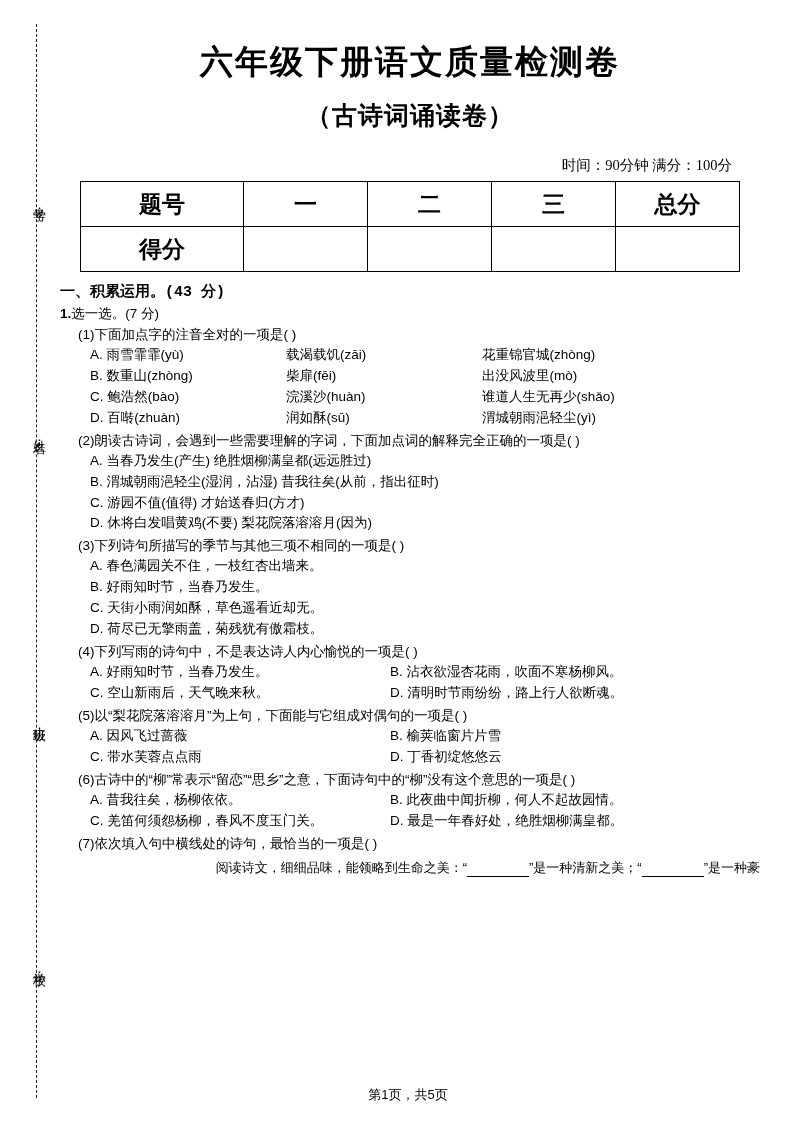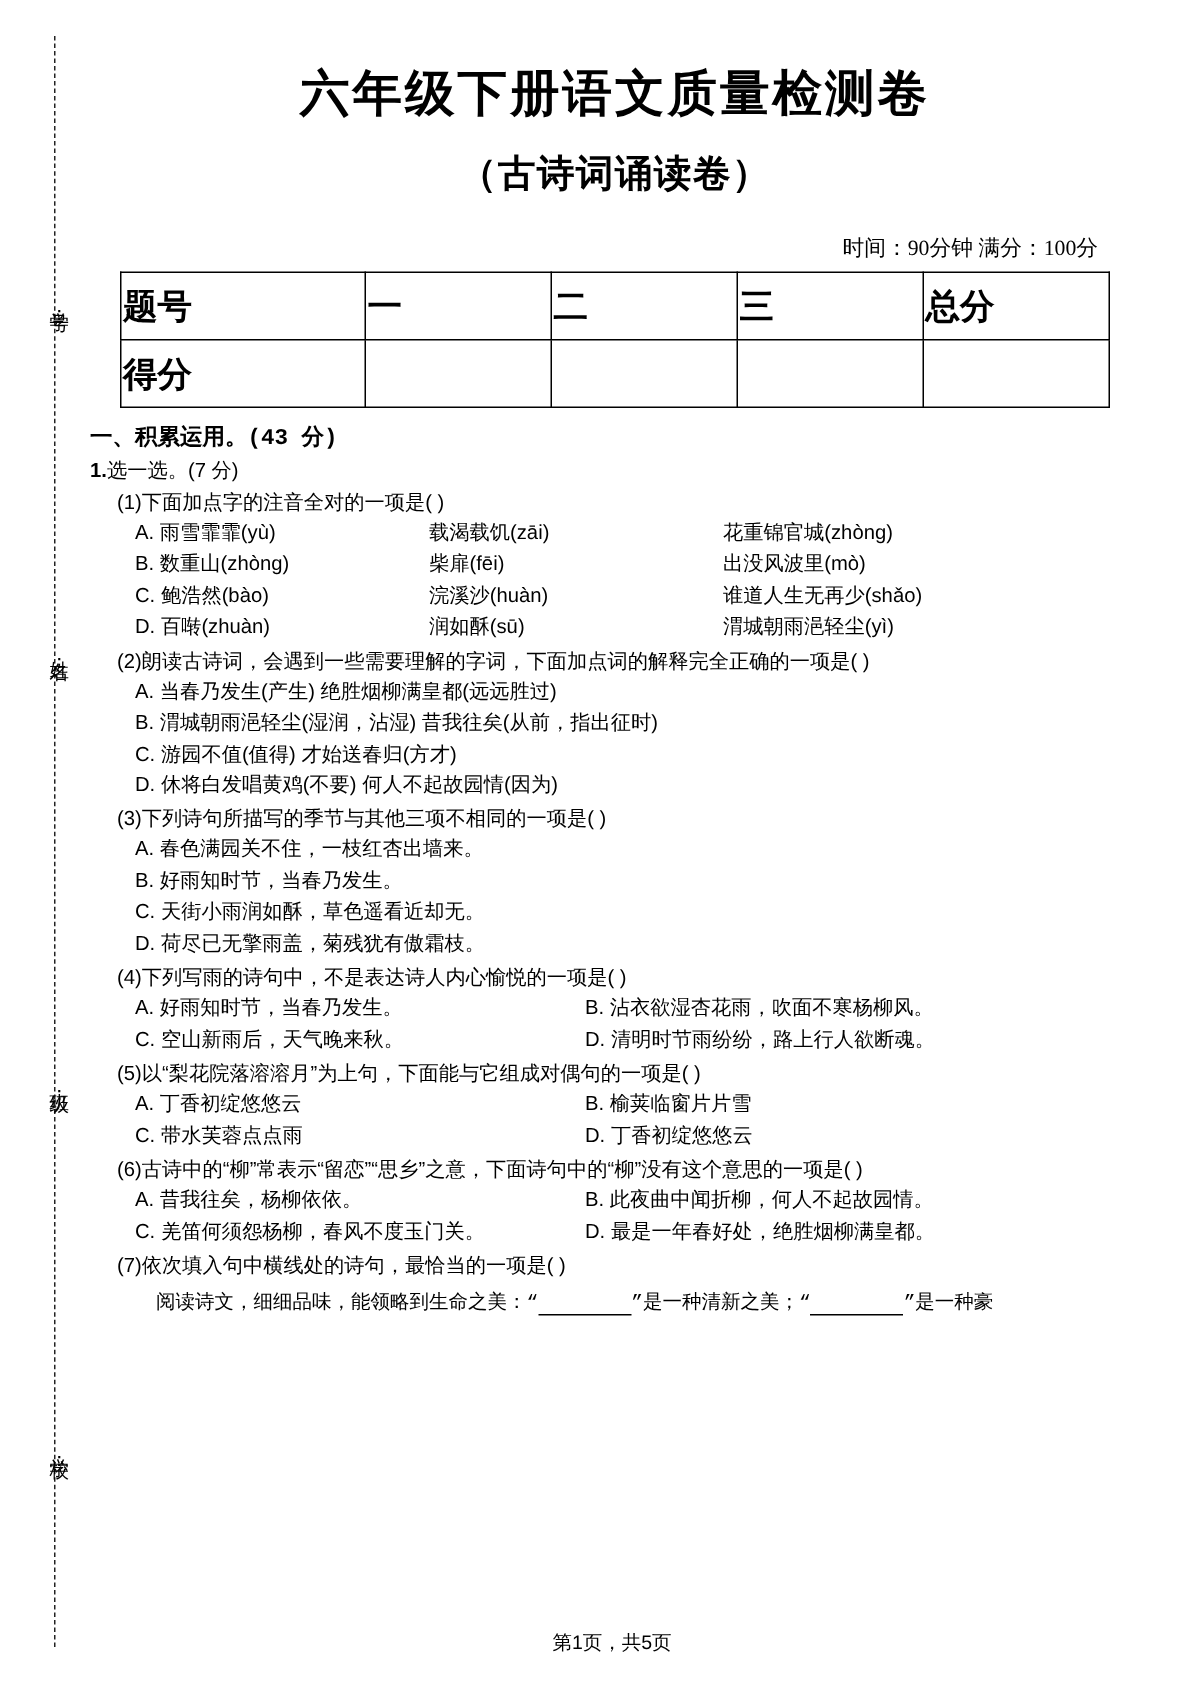--- a/index.html
+++ b/index.html
@@ -85,21 +85,21 @@
   }
   table.score-table {
     border-collapse: collapse;
     margin: 2px auto 0 auto;
     width: 660px;
     table-layout: fixed;
   }
   table.score-table td {
     border: 1.5px solid #000;
     height: 42px;
-    text-align: left;
+    text-align: center;
     vertical-align: middle;
     font-size: 23px;
     font-weight: bold;
     font-family: "Liberation Sans", "DejaVu Sans", sans-serif;
   }
   table.score-table td.label-cell {
     width: 160px;
   }
   .sec-head {
     font-size: 15px;
@@ -127,21 +127,22 @@
   }
   .opt {
     white-space: nowrap;
   }
   .opt-3 .opt { width: 196px; }
   .opt-2 .opt { width: 300px; }
   .opt-1 .opt { width: auto; text-align: right; }
   .para-block {
     margin: 6px 0 12px 44px;
     font-size: 13px;
-    font-family: Liberation Mono, monospace;
+    font-family: Liberation Sans, sans-serif;
+    text-align: right;
   }
   .blank {
     display: inline-block;
     border-bottom: 1px solid #000;
     width: 62px;
     height: 13px;
     vertical-align: bottom;
   }
   .footer {
     position: absolute;
@@ -223,21 +224,21 @@
     <div class="opt-row opt-1">
         <span class="opt">A. 当春乃发生(产生)    绝胜烟柳满皇都(远远胜过)</span>
       </div>
     <div class="opt-row opt-1">
         <span class="opt">B. 渭城朝雨浥轻尘(湿润，沾湿)    昔我往矣(从前，指出征时)</span>
       </div>
     <div class="opt-row opt-1">
         <span class="opt">C. 游园不值(值得)    才始送春归(方才)</span>
       </div>
     <div class="opt-row opt-1">
-        <span class="opt">D. 休将白发唱黄鸡(不要)    何人不起故园情(因为)</span>
+        <span class="opt">D. 休将白发唱黄鸡(不要)    梨花院落溶溶月(因为)</span>
       </div>
 
     <div class="sub-q"><span>(3)</span><span>下列诗句所描写的季节与其他三项不相同的一项是(        )</span></div>
     <div class="opt-row opt-1">
         <span class="opt">A. 春色满园关不住，一枝红杏出墙来。</span>
       </div>
     <div class="opt-row opt-1">
         <span class="opt">B. 好雨知时节，当春乃发生。</span>
       </div>
     <div class="opt-row opt-1">
@@ -252,21 +253,21 @@
       <span class="opt">A. 好雨知时节，当春乃发生。</span>
       <span class="opt">B. 沾衣欲湿杏花雨，吹面不寒杨柳风。</span>
     </div>
     <div class="opt-row opt-2">
       <span class="opt">C. 空山新雨后，天气晚来秋。</span>
       <span class="opt">D. 清明时节雨纷纷，路上行人欲断魂。</span>
     </div>
 
     <div class="sub-q"><span>(5)</span><span>以“梨花院落溶溶月”为上句，下面能与它组成对偶句的一项是(        )</span></div>
     <div class="opt-row opt-2">
-      <span class="opt">A. 丁香初绽悠悠云</span>
+      <span class="opt">A. 因风飞过蔷薇</span>
       <span class="opt">B. 榆荚临窗片片雪</span>
     </div>
     <div class="opt-row opt-2">
       <span class="opt">C. 带水芙蓉点点雨</span>
       <span class="opt">D. 丁香初绽悠悠云</span>
     </div>
 
     <div class="sub-q"><span>(6)</span><span>古诗中的“柳”常表示“留恋”“思乡”之意，下面诗句中的“柳”没有这个意思的一项是(        )</span></div>
     <div class="opt-row opt-2">
       <span class="opt">A. 昔我往矣，杨柳依依。</span>

